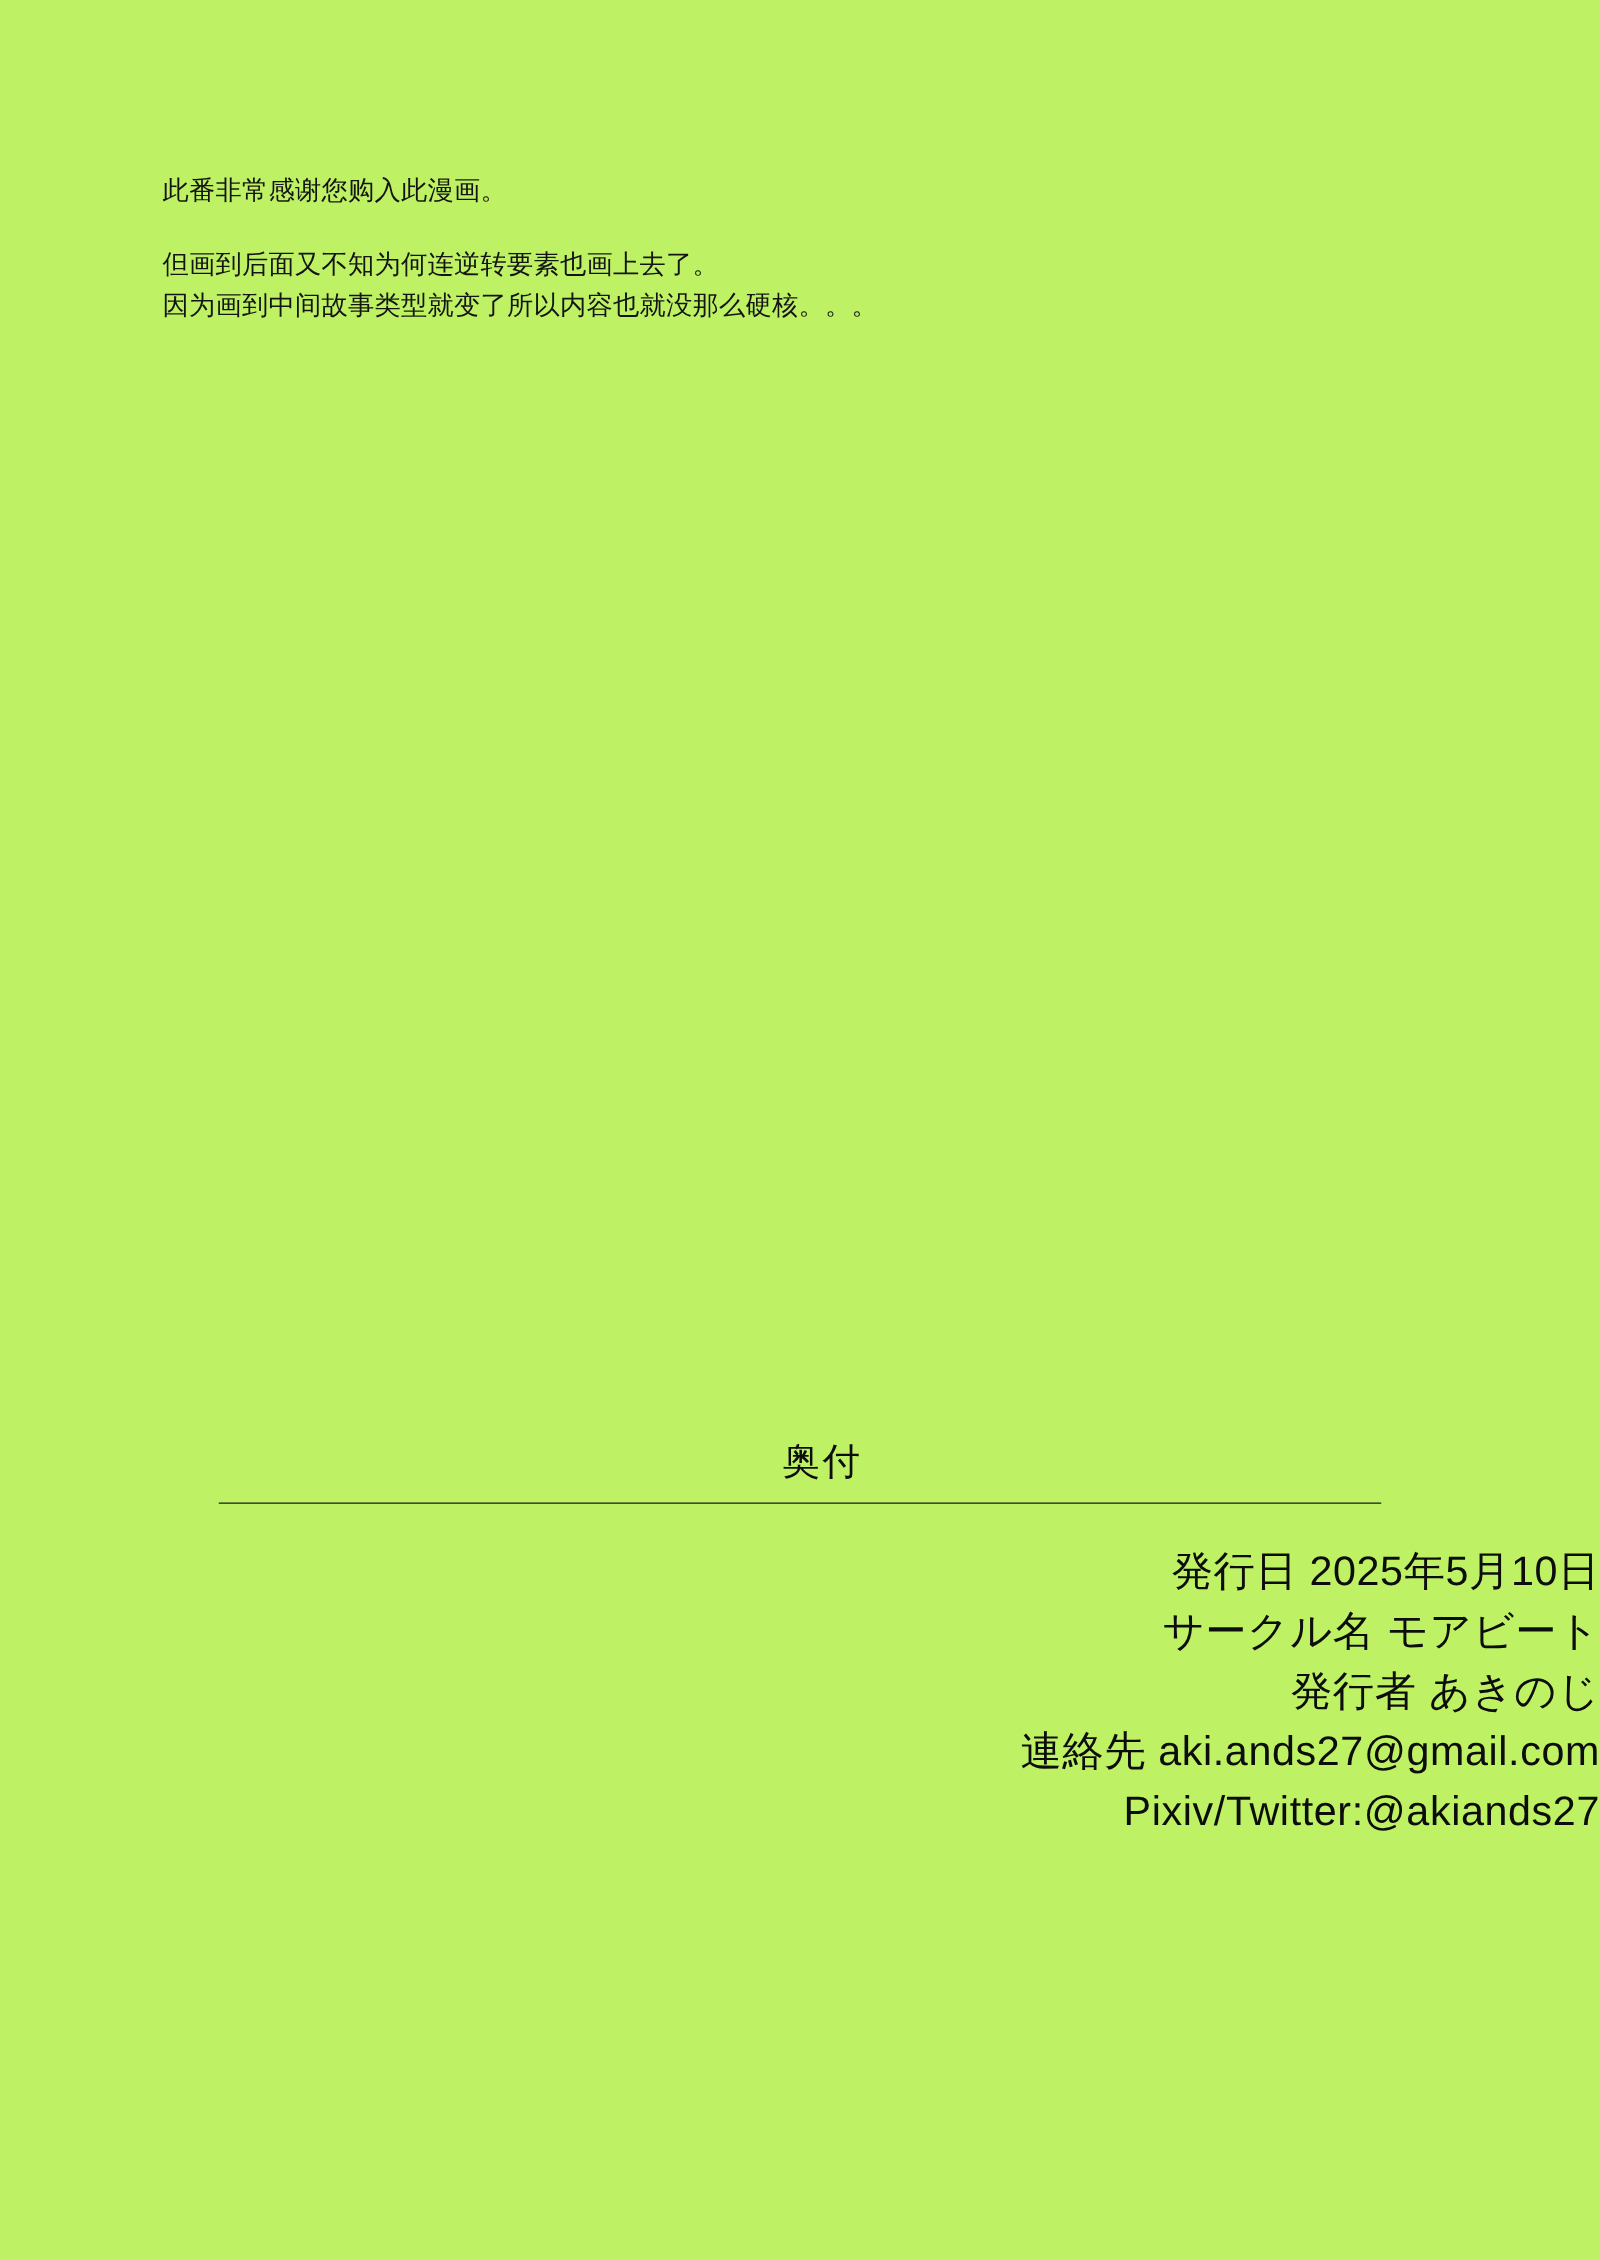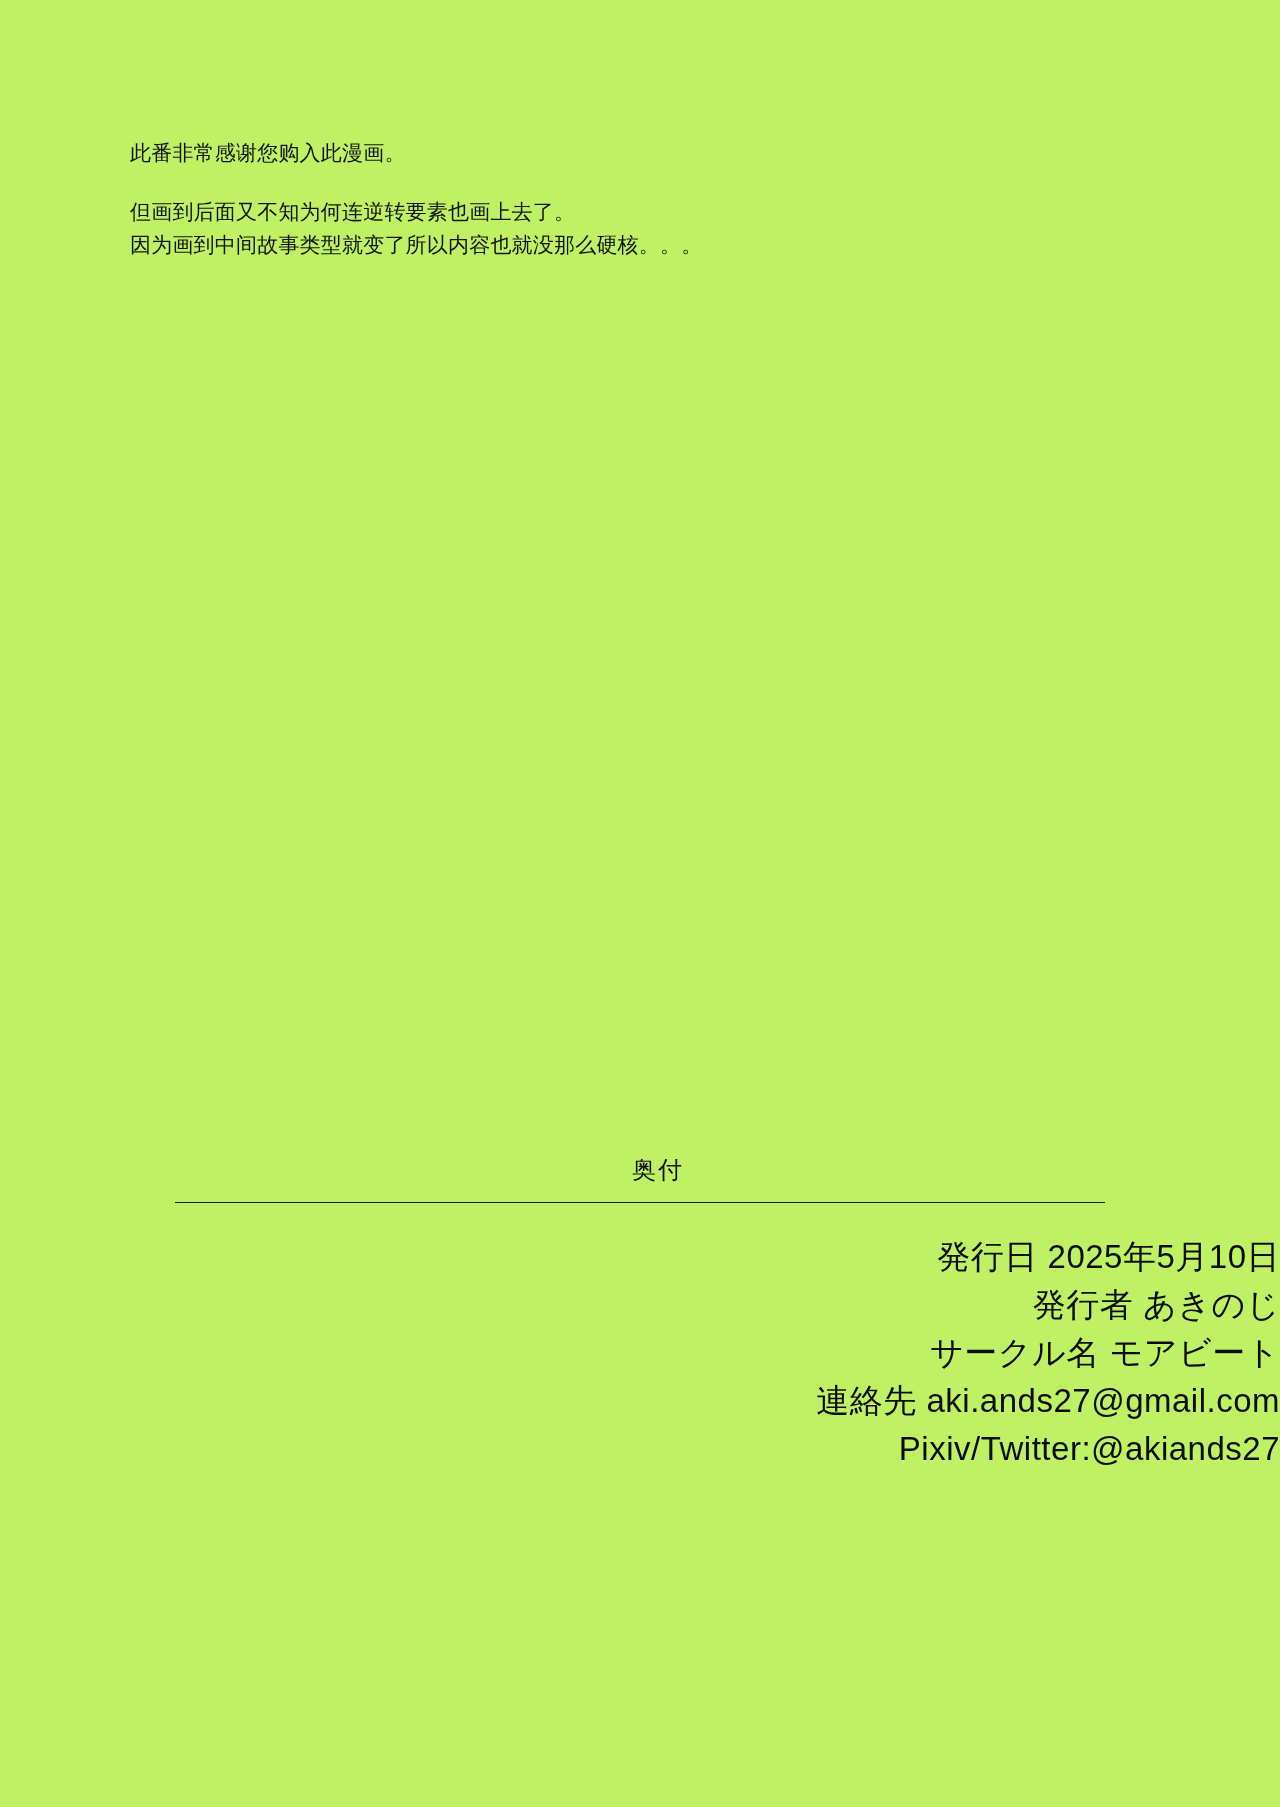--- a/index.html
+++ b/index.html
@@ -40,21 +40,21 @@
 
   
   .colophon {
     position: absolute;
     left: 0;
     right: 0;
     top: 1150px;
     text-align: center;
   }
   .colophon-title {
-    font-size: 24px;
+    font-size: 30px;
     line-height: 40px;
     letter-spacing: 2px;
     color: #0d0d0d;
     margin-bottom: 12px;
     padding-left: 36px;
   }
   .colophon-rule {
     width: 930px;
     height: 1px;
     background: #1a1a1a;
@@ -82,20 +82,20 @@
     <p>但画到后面又不知为何连逆转要素也画上去了。</p>
     <p>因为画到中间故事类型就变了所以内容也就没那么硬核。。。</p>
     <div class="gap-mid"></div>
   </div>
 
   <div class="colophon">
     <div class="colophon-title">奥付</div>
     <div class="colophon-rule"></div>
     <div class="colophon-lines">
       <div>発行日 2025年5月10日</div>
+      <div>サークル名 モアビート</div>
       <div>発行者 あきのじ</div>
-      <div>サークル名 モアビート</div>
       <div>連絡先 aki.ands27@gmail.com</div>
       <div>Pixiv/Twitter:@akiands27</div>
     </div>
   </div>
 
 </div>
 
 </body></html>

